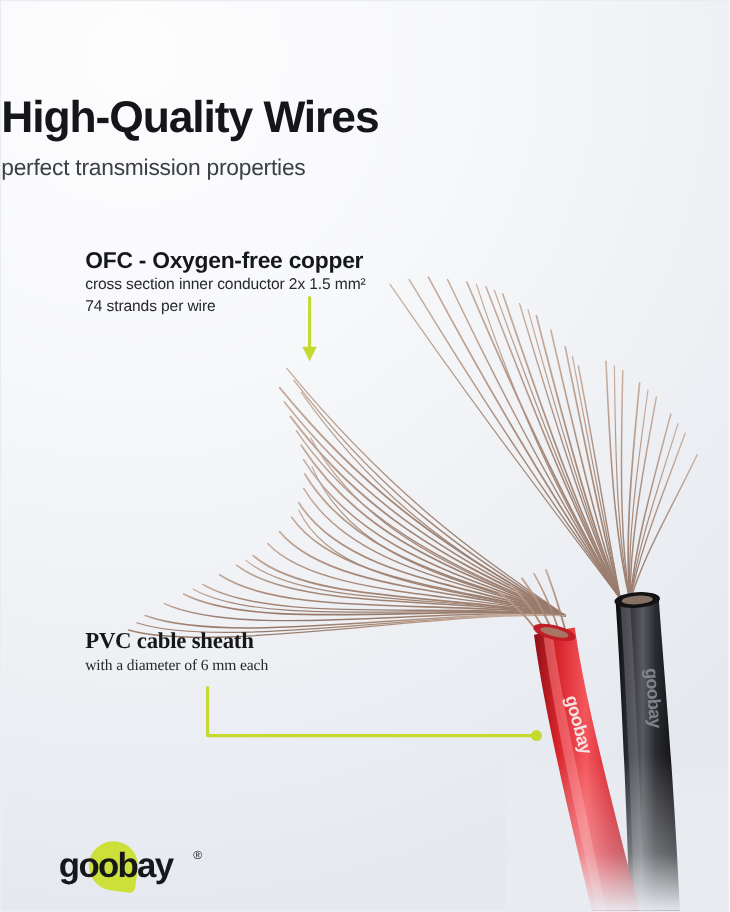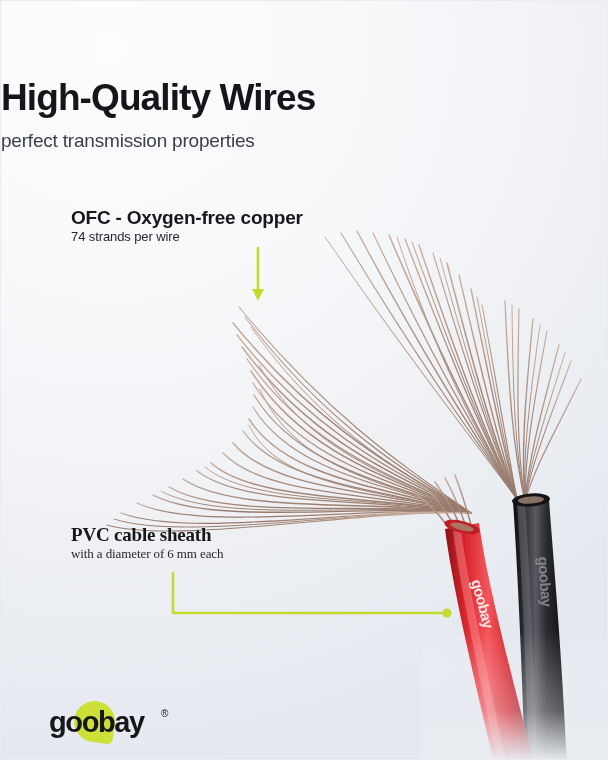--- a/index.html
+++ b/index.html
@@ -253,20 +253,21 @@
 
         <text x="470" y="580" transform="rotate(75 470 580)" font-family="Liberation Sans, sans-serif" font-size="15" font-weight="bold" fill="#f7f2f2" letter-spacing="-0.6" opacity="0.92">goobay</text>
       </g>
 
       <rect x="420" y="628" width="200" height="132" fill="url(#gFade)"></rect>
     </g>
   </svg>
 
   <div class="callout" id="callout-ofc">
     <div class="c-title">OFC - Oxygen-free copper</div>
+    <div class="c-line">cross section inner conductor 2x 1.5 mm²</div>
     <div class="c-line">74 strands per wire</div>
   </div>
 
   <div class="callout" id="callout-pvc">
     <div class="c-title">PVC cable sheath</div>
     <div class="c-line">with a diameter of 6 mm each</div>
   </div>
 
   <svg class="layer" viewBox="0 0 608 760" xmlns="http://www.w3.org/2000/svg">
 

